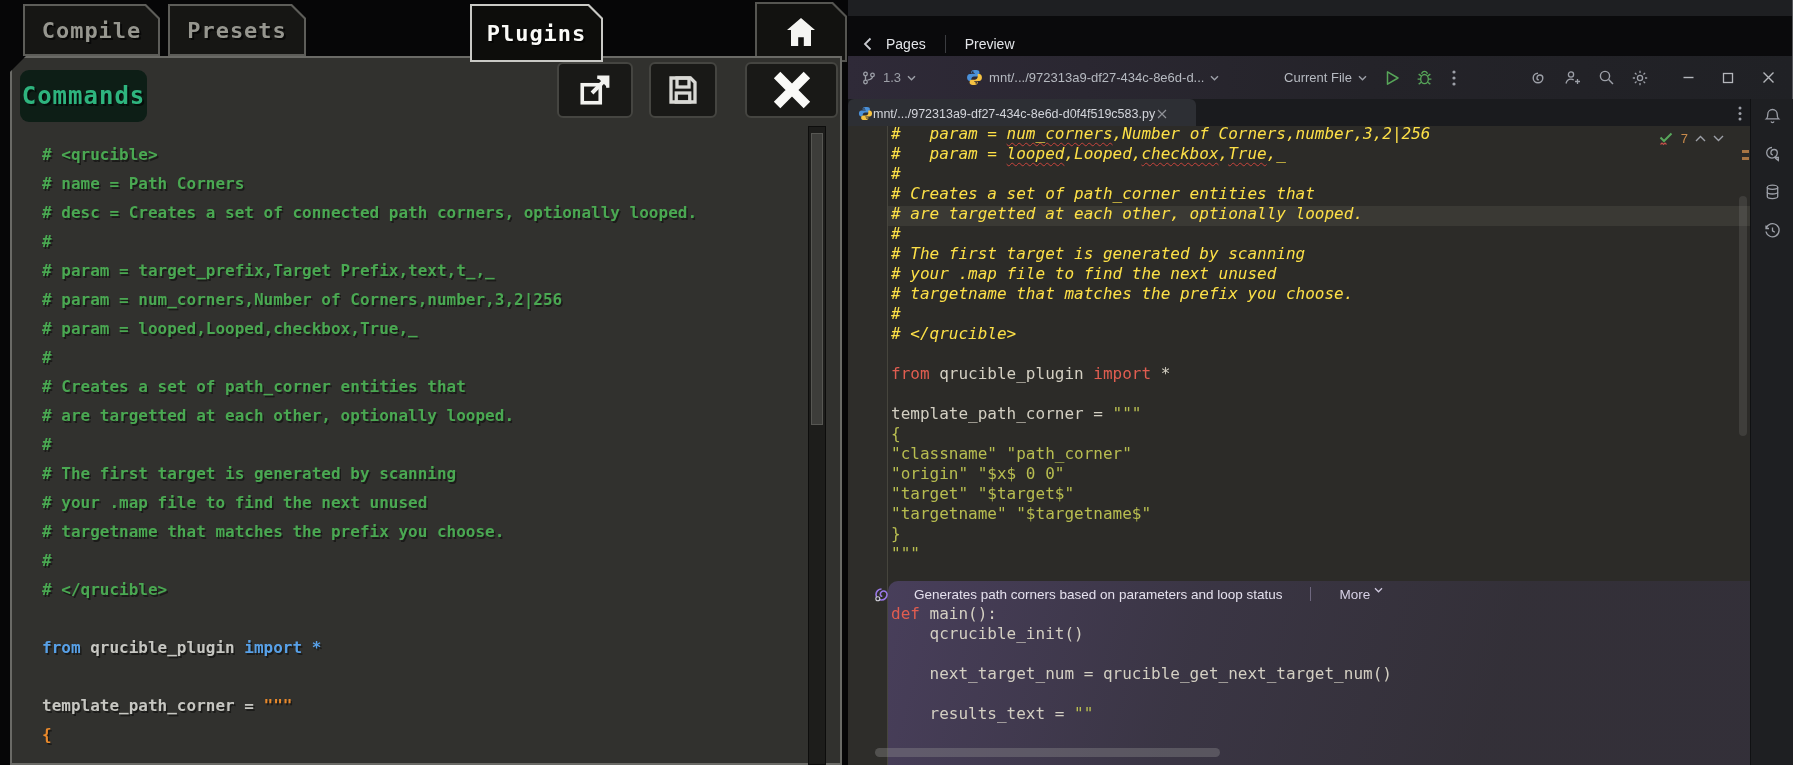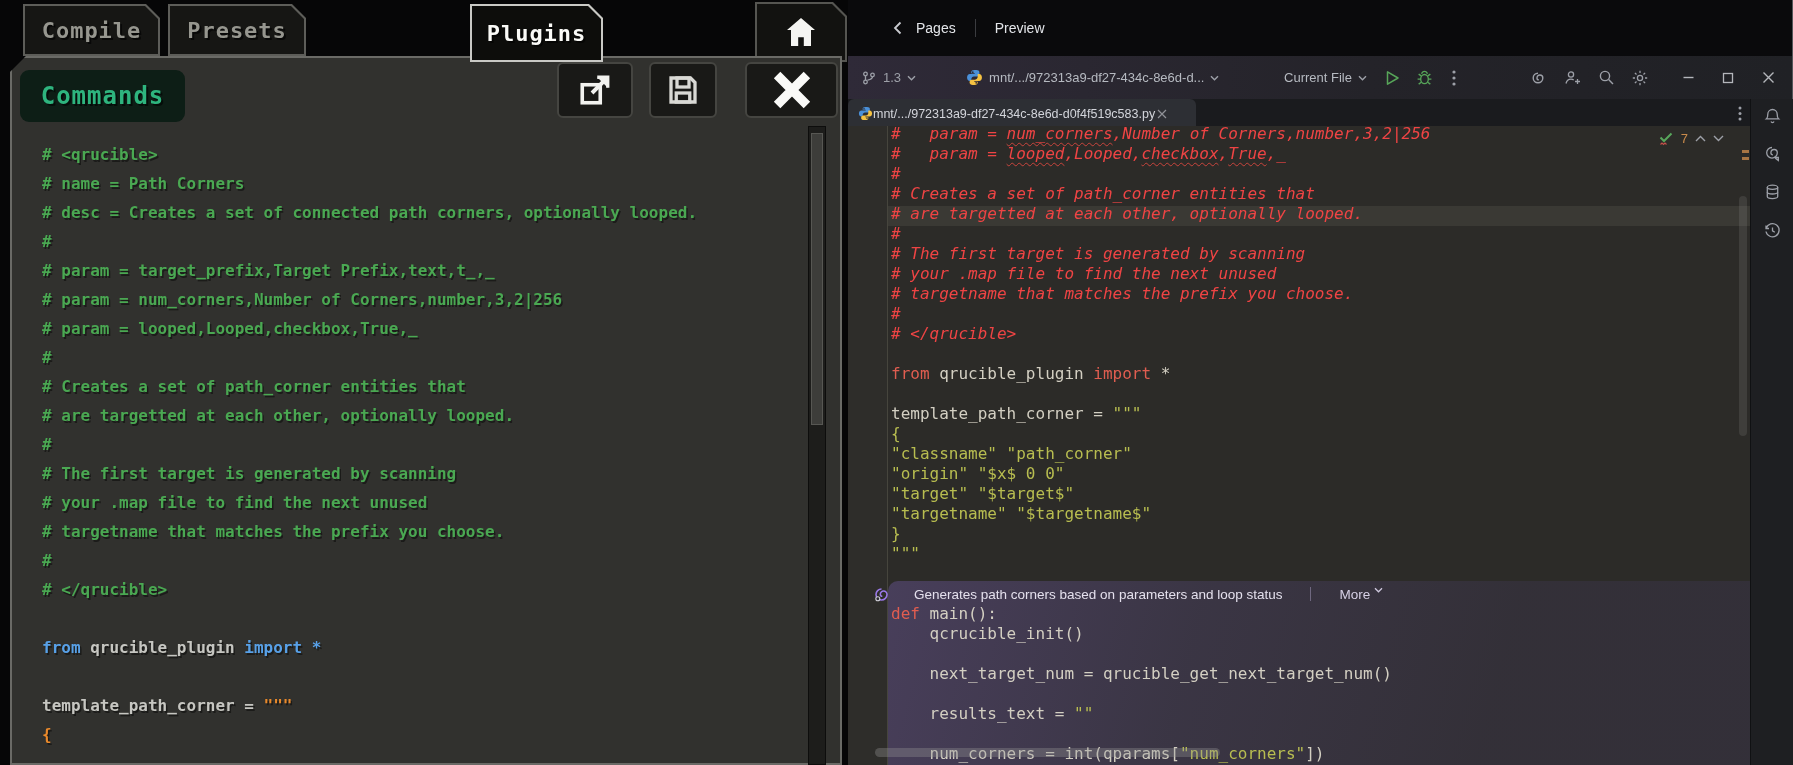--- a/index.html
+++ b/index.html
@@ -15,40 +15,40 @@
   .gtab .inner{width:100%;height:100%;clip-path:polygon(0 0,calc(100% - 13px) 0,100% 13px,100% 100%,0 100%);
         background:#161614;display:flex;align-items:center;justify-content:center;
         font:700 22px "DejaVu Sans Mono",monospace;color:#96968f;letter-spacing:1px;
         text-shadow:2px 2px 0 rgba(0,0,0,.6);}
   .gtab.active{background:#c9c9c5;height:58px;}
   .gtab.active .inner{background:#0d0d0b;color:#fafaf7;text-align:center;}
   .homebtn{position:absolute;left:755px;top:2px;width:88px;height:56px;padding:2px;background:#555551;
         clip-path:polygon(0 0,calc(100% - 14px) 0,100% 14px,100% 100%,0 100%);cursor:pointer;}
   .homebtn .inner{width:100%;height:100%;clip-path:polygon(0 0,calc(100% - 13px) 0,100% 13px,100% 100%,0 100%);
         background:#121210;display:flex;align-items:center;justify-content:center;}
-  .cmdlabel{position:absolute;left:20px;top:70px;width:165px;height:52px;background:#0d1e16;
+  .cmdlabel{position:absolute;left:20px;top:70px;width:127px;height:52px;background:#0d1e16;
         border-radius:9px;display:flex;align-items:center;justify-content:center;
         font:700 24px "DejaVu Sans Mono",monospace;color:#2eb47e;letter-spacing:1px;
         text-shadow:2px 2px 0 rgba(0,0,0,.55);}
   .hbtn{position:absolute;top:62px;height:56px;background:#191917;border:2px solid #454541;
         border-radius:6px;box-sizing:border-box;display:flex;align-items:center;justify-content:center;cursor:pointer;}
   .lcode{position:absolute;left:42px;top:145px;width:760px;}
   .lline{height:29px;line-height:29px;font:700 16px "DejaVu Sans Mono",monospace;white-space:pre;
         text-shadow:1.5px 1.5px 0 rgba(10,10,10,.55);}
   .lc{color:#4aa852;} .lk{color:#58a1e8;} .lp{color:#c6c6c1;} .ls{color:#e9892b;}
   .lscroll{position:absolute;left:808px;top:126px;width:18px;height:639px;background:#1d1d1b;
         border:1px solid #0d0d0c;box-sizing:border-box;}
   .lthumb{position:absolute;left:2px;top:6px;width:12px;height:292px;background:#3d3d3a;
         border:1px solid #575753;box-sizing:border-box;cursor:grab;}
 
   
   .rpanel{position:absolute;left:848px;top:0;width:945px;height:765px;background:#1e1f22;
           border-right:1px solid #55565a;box-sizing:border-box;}
-  .rtop{position:absolute;left:0;top:0;width:100%;height:56px;background:#0a0a0c;
-        display:flex;align-items:center;padding-left:38px;box-sizing:border-box;}
+  .rtop{position:absolute;left:0;top:16px;width:100%;height:56px;background:#0a0a0c;
+        display:flex;align-items:center;padding-left:8px;box-sizing:border-box;}
   .rtop .crumb{font-size:14px;color:#e3e5e9;cursor:pointer;}
   .rtop .vdiv{width:1px;height:18px;background:#3b3c40;margin:0 19px;}
   .rtoolbar{position:absolute;left:0;top:56px;width:100%;height:43px;
         background:linear-gradient(90deg,#2f2a38 0%,#2a2731 25%,#242329 55%,#202125 100%);
         display:flex;align-items:center;padding:4px 13px;box-sizing:border-box;font-size:13px;color:#9da0a8;}
   .twidget{display:flex;align-items:center;gap:6px;cursor:pointer;}
   .ticon{display:flex;align-items:center;justify-content:center;width:22px;height:22px;cursor:pointer;}
   .rtabbar{position:absolute;left:0;top:99px;width:902px;height:29px;background:#1a1b1e;}
   .ftab{position:absolute;left:0;top:0;width:348px;height:29px;background:#2d2f34;border-radius:6px 6px 0 0;
         display:flex;align-items:center;padding:0 10px;box-sizing:border-box;
@@ -59,21 +59,21 @@
         align-items:center;padding-top:5px;gap:14px;}
   .rstrip .sicon{width:24px;height:24px;display:flex;align-items:center;justify-content:center;cursor:pointer;}
 
   .editor{position:absolute;left:0;top:126px;width:902px;height:639px;background:#2c2b28;overflow:hidden;}
   .gutter{position:absolute;left:0;top:0;width:39px;height:100%;background:#2e2d2a;border-right:1px solid #46453d;}
   .curline{position:absolute;left:0;top:80px;width:100%;height:20px;background:#3a3934;}
   .aiblock{position:absolute;left:40px;top:455px;width:862px;height:184px;border-radius:10px 0 0 0;
         background:linear-gradient(105deg,rgba(126,100,188,.34) 0%,rgba(104,86,158,.24) 35%,rgba(84,70,128,.18) 70%,rgba(76,64,116,.22) 100%);}
   .rcode{position:absolute;left:43px;top:-2px;width:840px;}
   .rline{height:20px;line-height:20px;font:16px "DejaVu Sans Mono",monospace;white-space:pre;position:relative;}
-  .cm{color:#ef4444;font-style:italic;} .kw{color:#e05d50;} .st{color:#b8bd50;} .pl{color:#d3cfc2;}
+  .cm{color:#fde047;font-style:italic;} .kw{color:#e05d50;} .st{color:#b8bd50;} .pl{color:#d3cfc2;}
   .sq{text-decoration:underline wavy #c8443c 1px;text-underline-offset:3px;}
   .hintrow{display:flex;align-items:center;gap:24px;font:13.5px "Liberation Sans",sans-serif;color:#e4e0ed;}
   .hintrow .hdiv{width:1px;height:14px;background:#6f6880;margin:0 4px;}
   .hintrow .more{color:#d6d0e5;display:flex;align-items:flex-start;gap:4px;cursor:pointer;}
   .vthumb{position:absolute;right:3px;top:70px;width:8px;height:240px;background:rgba(255,255,255,.09);border-radius:4px;cursor:grab;}
   .stripemark{position:absolute;right:1px;width:7px;height:3px;background:rgba(201,138,75,.8);}
   .hscroll{position:absolute;left:27px;top:622px;width:345px;height:9px;background:rgba(150,150,150,.35);border-radius:5px;cursor:grab;}
   .inspect{position:absolute;right:26px;top:4px;display:flex;align-items:center;gap:7px;
         font:13px "Liberation Sans",sans-serif;color:#c98a4b;cursor:pointer;}
   svg{display:block;}
@@ -352,21 +352,20 @@
               </svg></span><span>Generates path corners based on parameters and loop status</span><span class="hdiv"></span><span class="more"><span>More</span><svg width="9" height="6" viewBox="0 0 9 6" fill="none" stroke="#cfc9de" stroke-width="1.3">
                 <path d="M1 1.2 4.5 4.8 8 1.2"></path>
               </svg></span></div>
           <div class="rline"><span class="kw">def </span><span class="pl">main():</span></div>
           <div class="rline"><span class="pl">    qcrucible_init()</span></div>
           <div class="rline">&nbsp;</div>
           <div class="rline"><span class="pl">    next_target_num = qrucible_get_next_target_num()</span></div>
           <div class="rline">&nbsp;</div>
           <div class="rline"><span class="pl">    results_text = </span><span class="st">""</span></div>
           <div class="rline">&nbsp;</div>
-          <div class="rline"><span class="pl">    num_corners = int(qparams[</span><span class="st">"num_corners"</span><span class="pl">])</span></div>
         </div>
 
       <div class="inspect">
         <span>
           <svg width="16" height="17" viewBox="0 0 16 17" fill="none">
             <path d="M2.5 7.5 6 11 13.5 3.5" stroke="#58a75c" stroke-width="2"></path>
             <path d="M2.5 14.5l1.5-1.5 1.5 1.5 1.5-1.5 1.5 1.5" stroke="#c4514a" stroke-width="1.2"></path>
           </svg>
         </span>
         <span>7</span>

